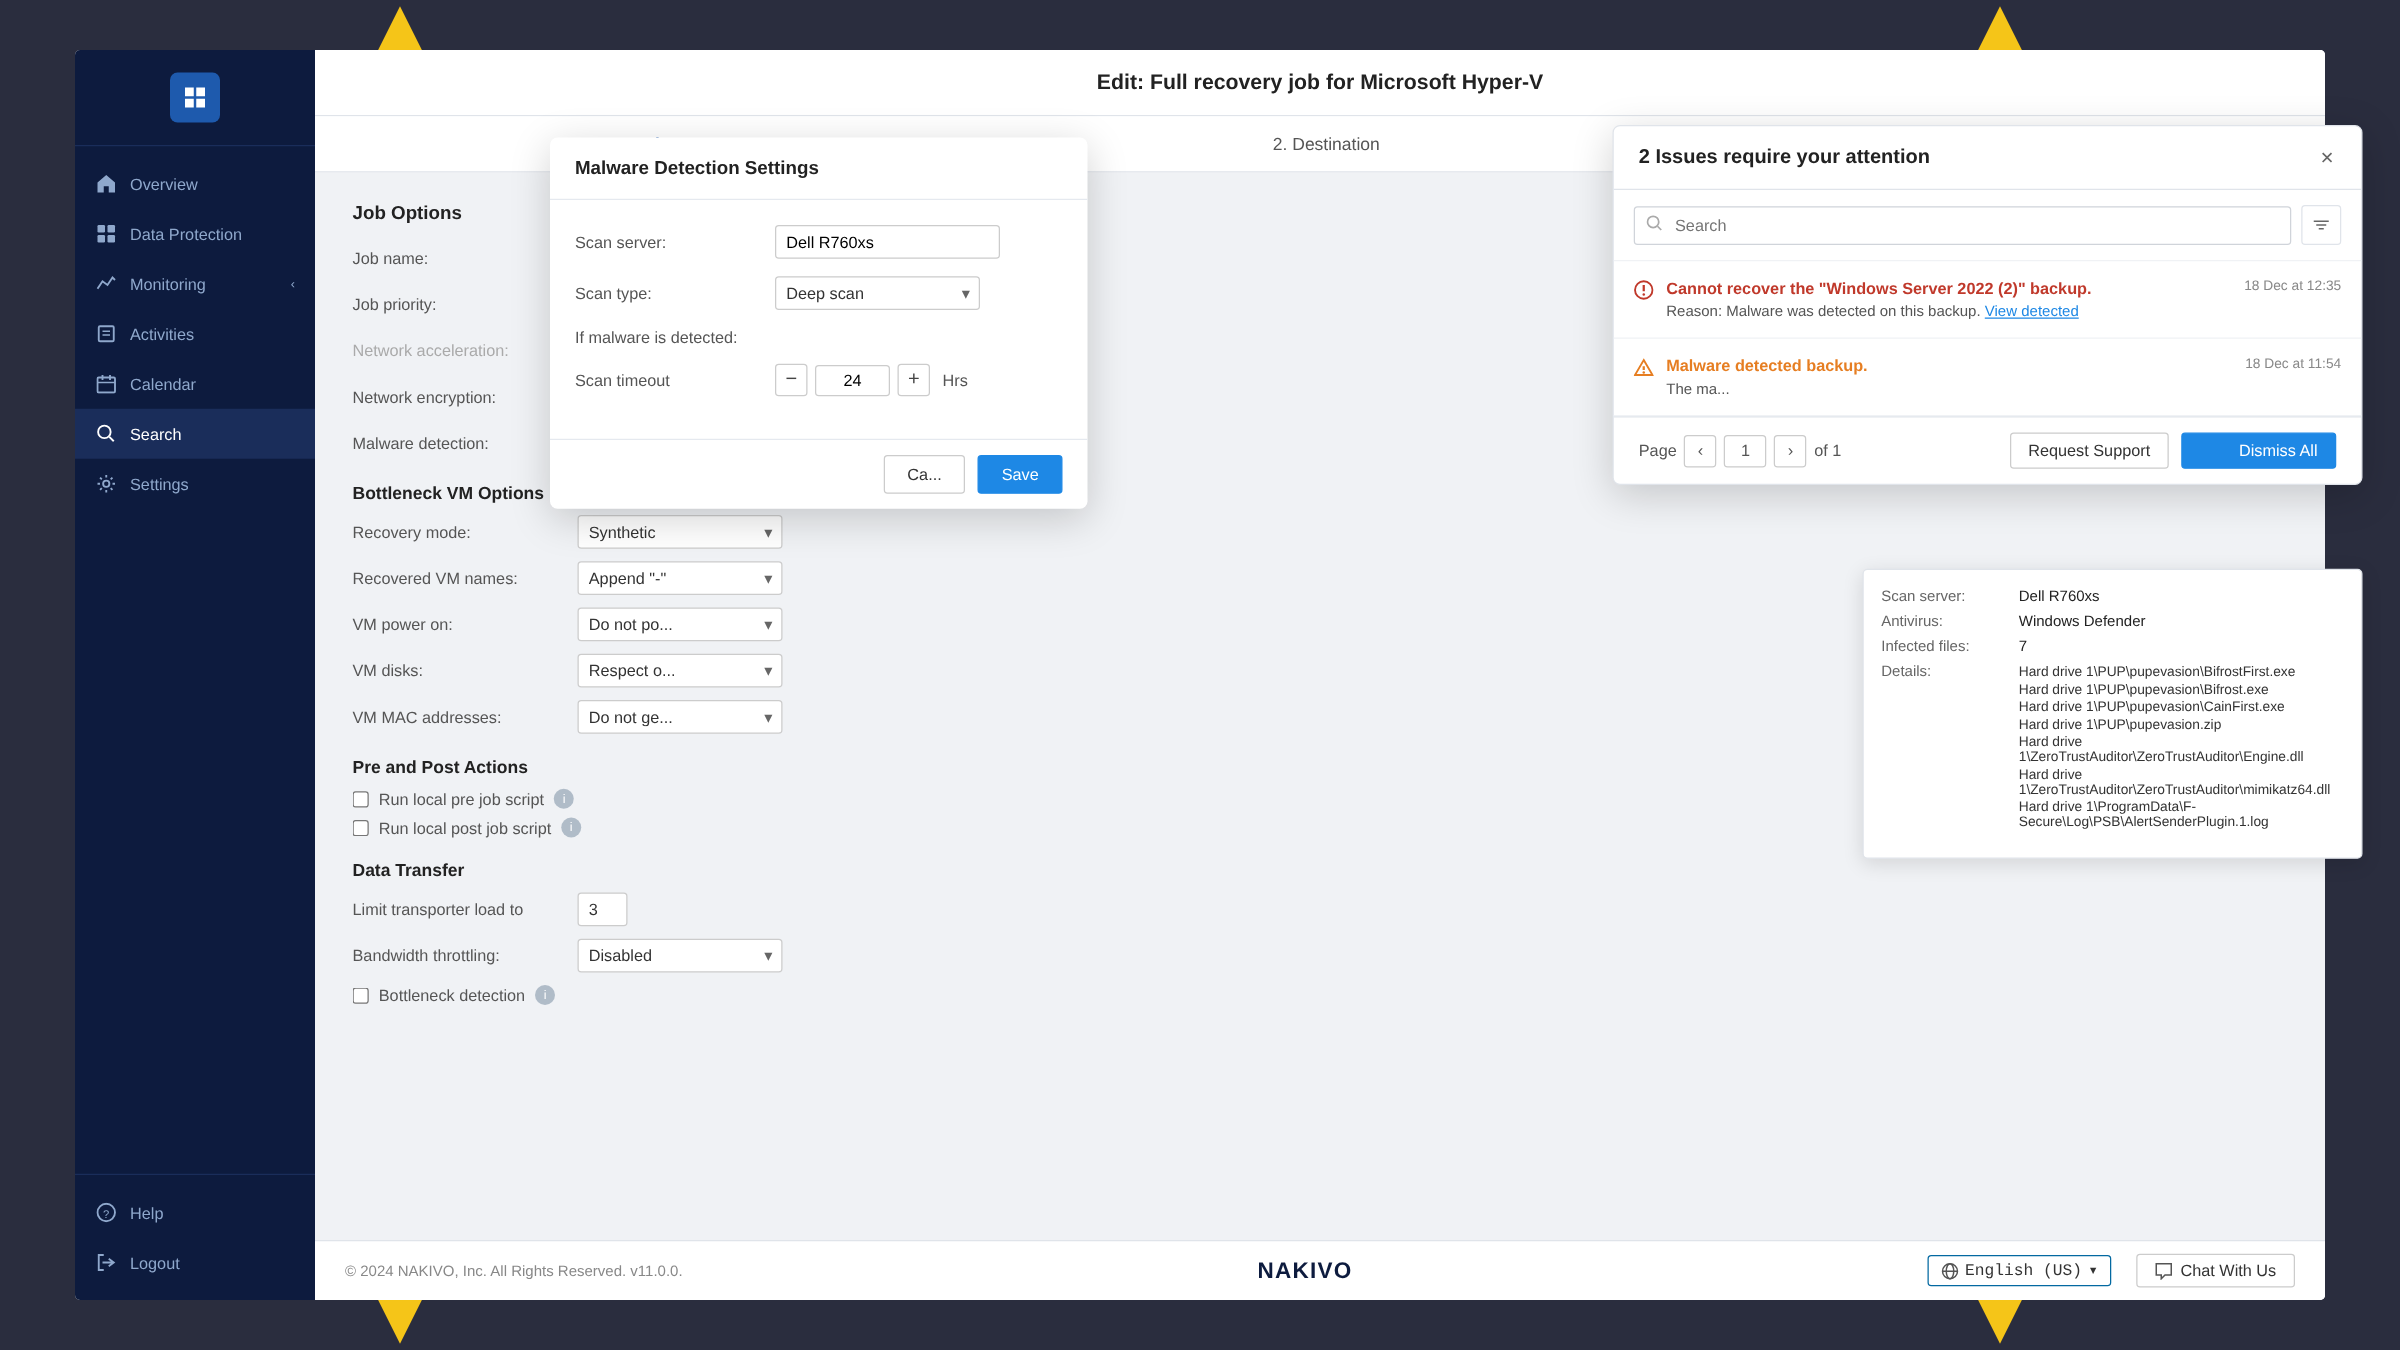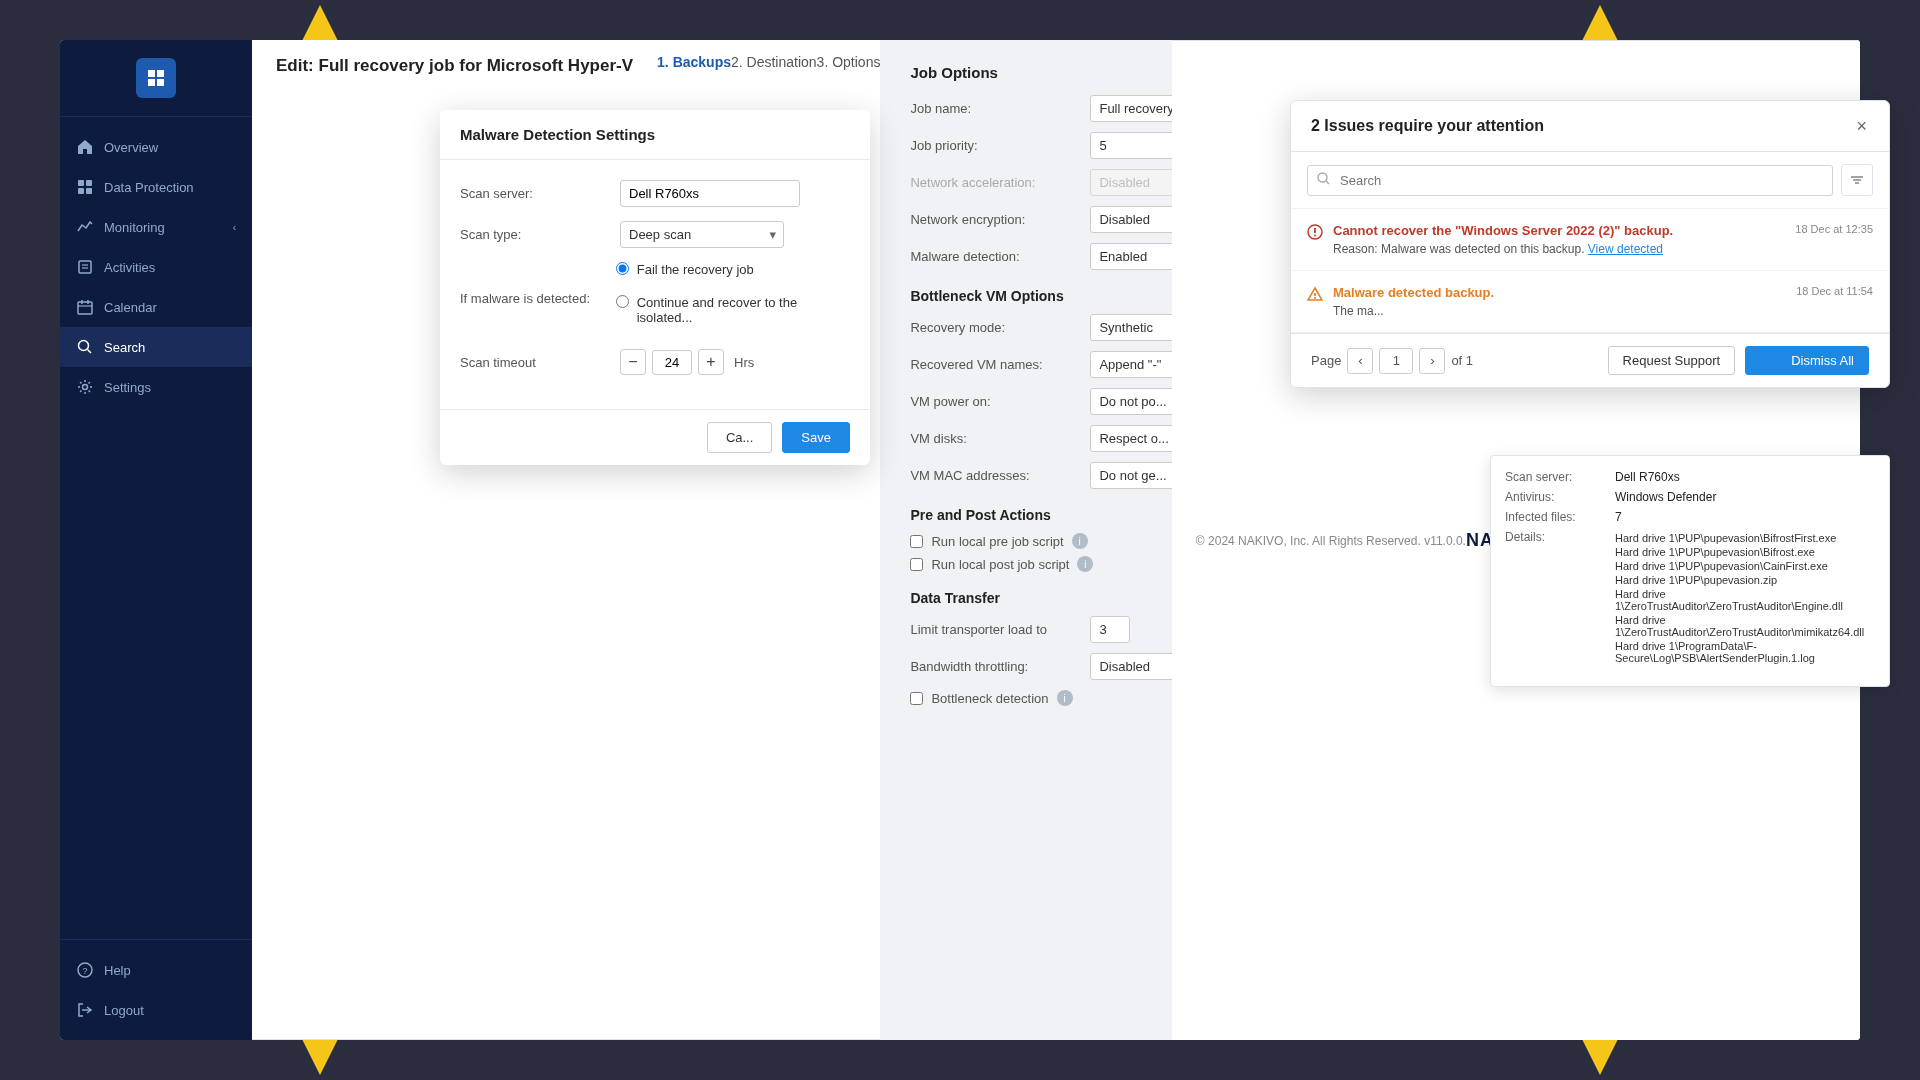--- a/index.html
+++ b/index.html
@@ -18,21 +18,21 @@
     .sidebar-logo-icon { width: 40px; height: 40px; background: #1e5aad; border-radius: 6px; display: flex; align-items: center; justify-content: center; color: white; font-size: 20px; }
     .sidebar-nav { flex: 1; padding: 10px 0; }
     .sidebar-item { display: flex; align-items: center; gap: 10px; padding: 11px 16px; cursor: pointer; font-size: 13px; color: #8fa8cc; transition: background 0.2s; }
     .sidebar-item.active { background: #1a2d5a; color: #fff; }
     .sidebar-item .item-icon { width: 18px; height: 18px; display: flex; align-items: center; justify-content: center; flex-shrink: 0; }
     .sidebar-item .arrow { margin-left: auto; font-size: 10px; }
     .sidebar-bottom { padding: 10px 0; border-top: 1px solid #1a2d5a; }
     .sidebar-item.logout { color: #8fa8cc; }
 
     
-    .main-content { flex: 1; display: flex; flex-direction: row; background: #f0f2f5; overflow: hidden; }
+    .main-content { flex: 1; display: flex; flex-direction: column; background: #f0f2f5; overflow: hidden; }
 
     
     .main-header { background: #fff; padding: 16px 24px; border-bottom: 1px solid #e0e4ea; text-align: center; font-size: 17px; font-weight: 600; color: #222; }
 
     
     .steps-bar { background: #fff; display: flex; justify-content: space-around; padding: 14px 0; border-bottom: 1px solid #e0e4ea; }
     .step-item { font-size: 14px; color: #555; cursor: pointer; }
     .step-item.active { color: #1e5aad; font-weight: 600; }
 
     
@@ -64,21 +64,21 @@
     .modal-header { padding: 16px 20px; font-size: 15px; font-weight: 700; color: #222; border-bottom: 1px solid #e5e9ef; }
     .modal-body { padding: 20px; }
     .modal-form-row { display: flex; align-items: center; margin-bottom: 14px; }
     .modal-form-label { width: 160px; color: #555; font-size: 13px; }
     .modal-form-value { flex: 1; font-size: 13px; color: #333; }
     .modal-form-value input[type="text"] { border: 1px solid #ccc; border-radius: 3px; padding: 5px 8px; font-size: 13px; width: 100%; }
     .modal-radio-row { display: flex; align-items: flex-start; margin-bottom: 10px; gap: 8px; }
     .modal-radio-row label { font-size: 13px; color: #333; }
     .timeout-control { display: flex; align-items: center; gap: 6px; }
     .timeout-btn { width: 26px; height: 26px; border: 1px solid #ccc; background: #fff; border-radius: 3px; cursor: pointer; font-size: 16px; display: flex; align-items: center; justify-content: center; color: #444; }
-    .timeout-val { width: 40px; text-align: center; border: 1px solid #ccc; border-radius: 3px; padding: 4px 6px; font-size: 13px; }
+    .timeout-val { width: 60px; text-align: center; border: 1px solid #ccc; border-radius: 3px; padding: 4px 6px; font-size: 13px; }
     .modal-footer { padding: 12px 20px; display: flex; justify-content: flex-end; gap: 10px; border-top: 1px solid #e5e9ef; }
     .btn { padding: 7px 18px; border-radius: 3px; font-size: 13px; cursor: pointer; border: 1px solid #ccc; background: #fff; color: #333; }
     .btn-primary { background: #1e88e5; border-color: #1e88e5; color: #fff; }
 
     
     .issues-modal { position: absolute; right: 30px; top: 100px; width: 600px; background: #fff; border-radius: 6px; box-shadow: 0 8px 32px rgba(0,0,0,0.18); z-index: 30; border: 1px solid #e0e4ea; }
     .issues-header { padding: 16px 20px; font-size: 16px; font-weight: 700; color: #222; display: flex; align-items: center; justify-content: space-between; border-bottom: 1px solid #e0e4ea; }
     .issues-search { padding: 12px 16px; display: flex; align-items: center; gap: 8px; border-bottom: 1px solid #f0f2f5; }
     .issues-search-input { flex: 1; border: 1px solid #d0d4da; border-radius: 3px; padding: 7px 10px 7px 32px; font-size: 13px; background: #fff; outline: none; }
     .search-icon-wrap { position: relative; flex: 1; display: flex; align-items: center; }
@@ -415,30 +415,20 @@
       <div class="modal-form-value">
         <div class="select-wrapper">
           <select class="form-select">
             <option>Deep scan</option>
           </select>
         </div>
       </div>
     </div>
     <div class="modal-form-row">
       <span class="modal-form-label">If malware is detected:</span>
-      <div style="display:flex;flex-direction:column;gap:8px;">
-        <div class="modal-radio-row">
-          <input type="radio" name="malware_action" checked="" style="">
-          <label>Fail the recovery job</label>
-        </div>
-        <div class="modal-radio-row">
-          <input type="radio" name="malware_action" style="">
-          <label>Continue and recover to the isolated...</label>
-        </div>
-      </div>
     </div>
     <div class="modal-form-row">
       <span class="modal-form-label">Scan timeout</span>
       <div class="timeout-control">
         <button class="timeout-btn">−</button>
         <input class="timeout-val" type="text" value="24" style="">
         <button class="timeout-btn">+</button>
         <span style="font-size:13px;color:#555;margin-left:4px;">Hrs</span>
       </div>
     </div>

